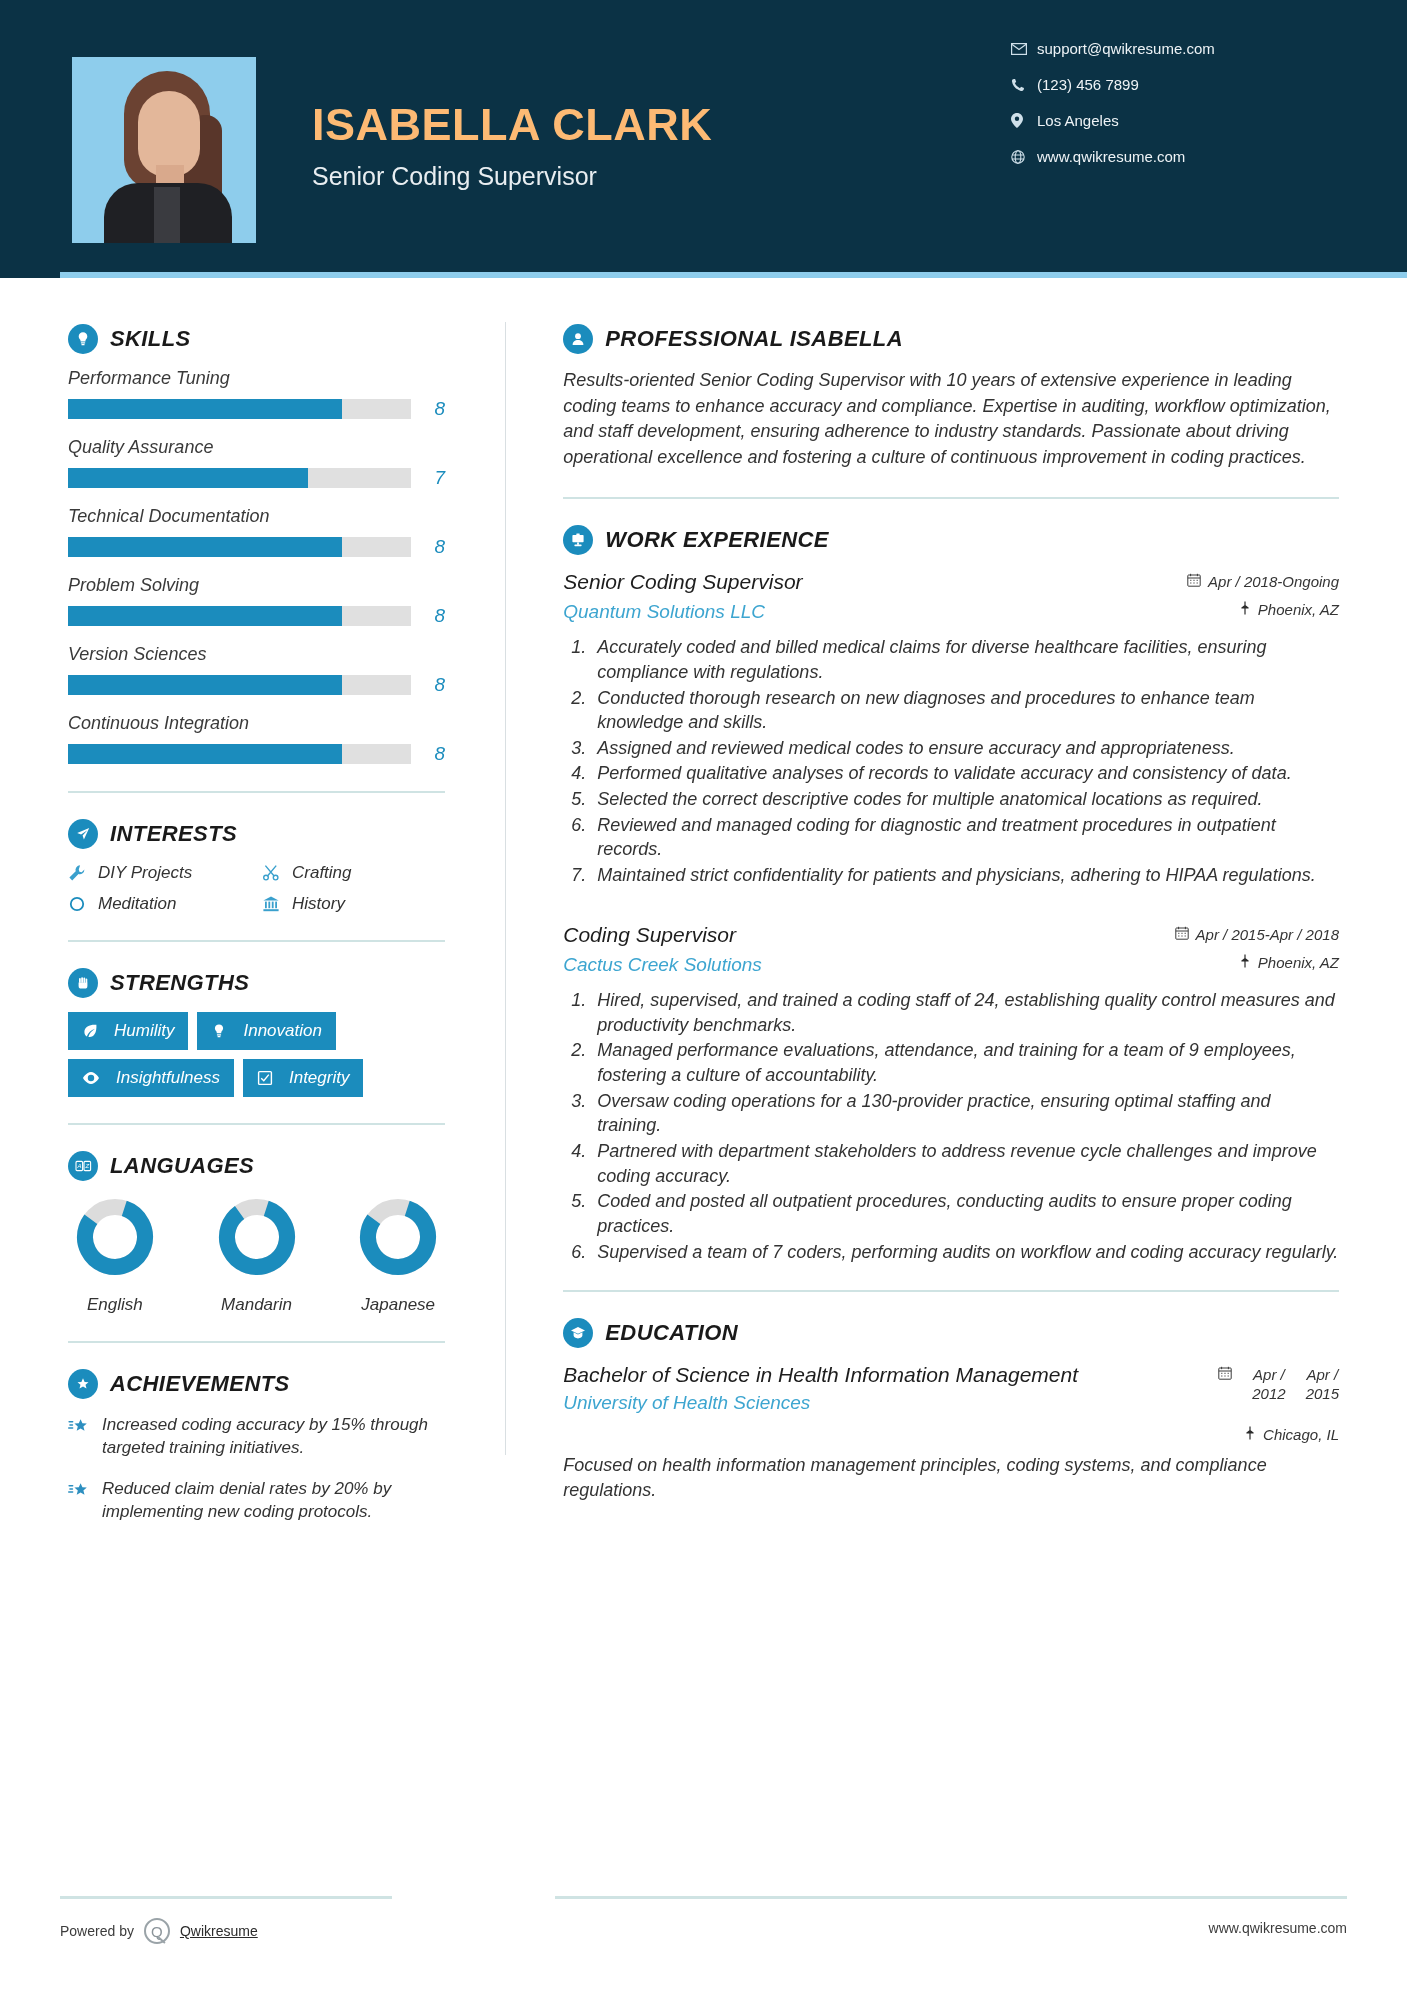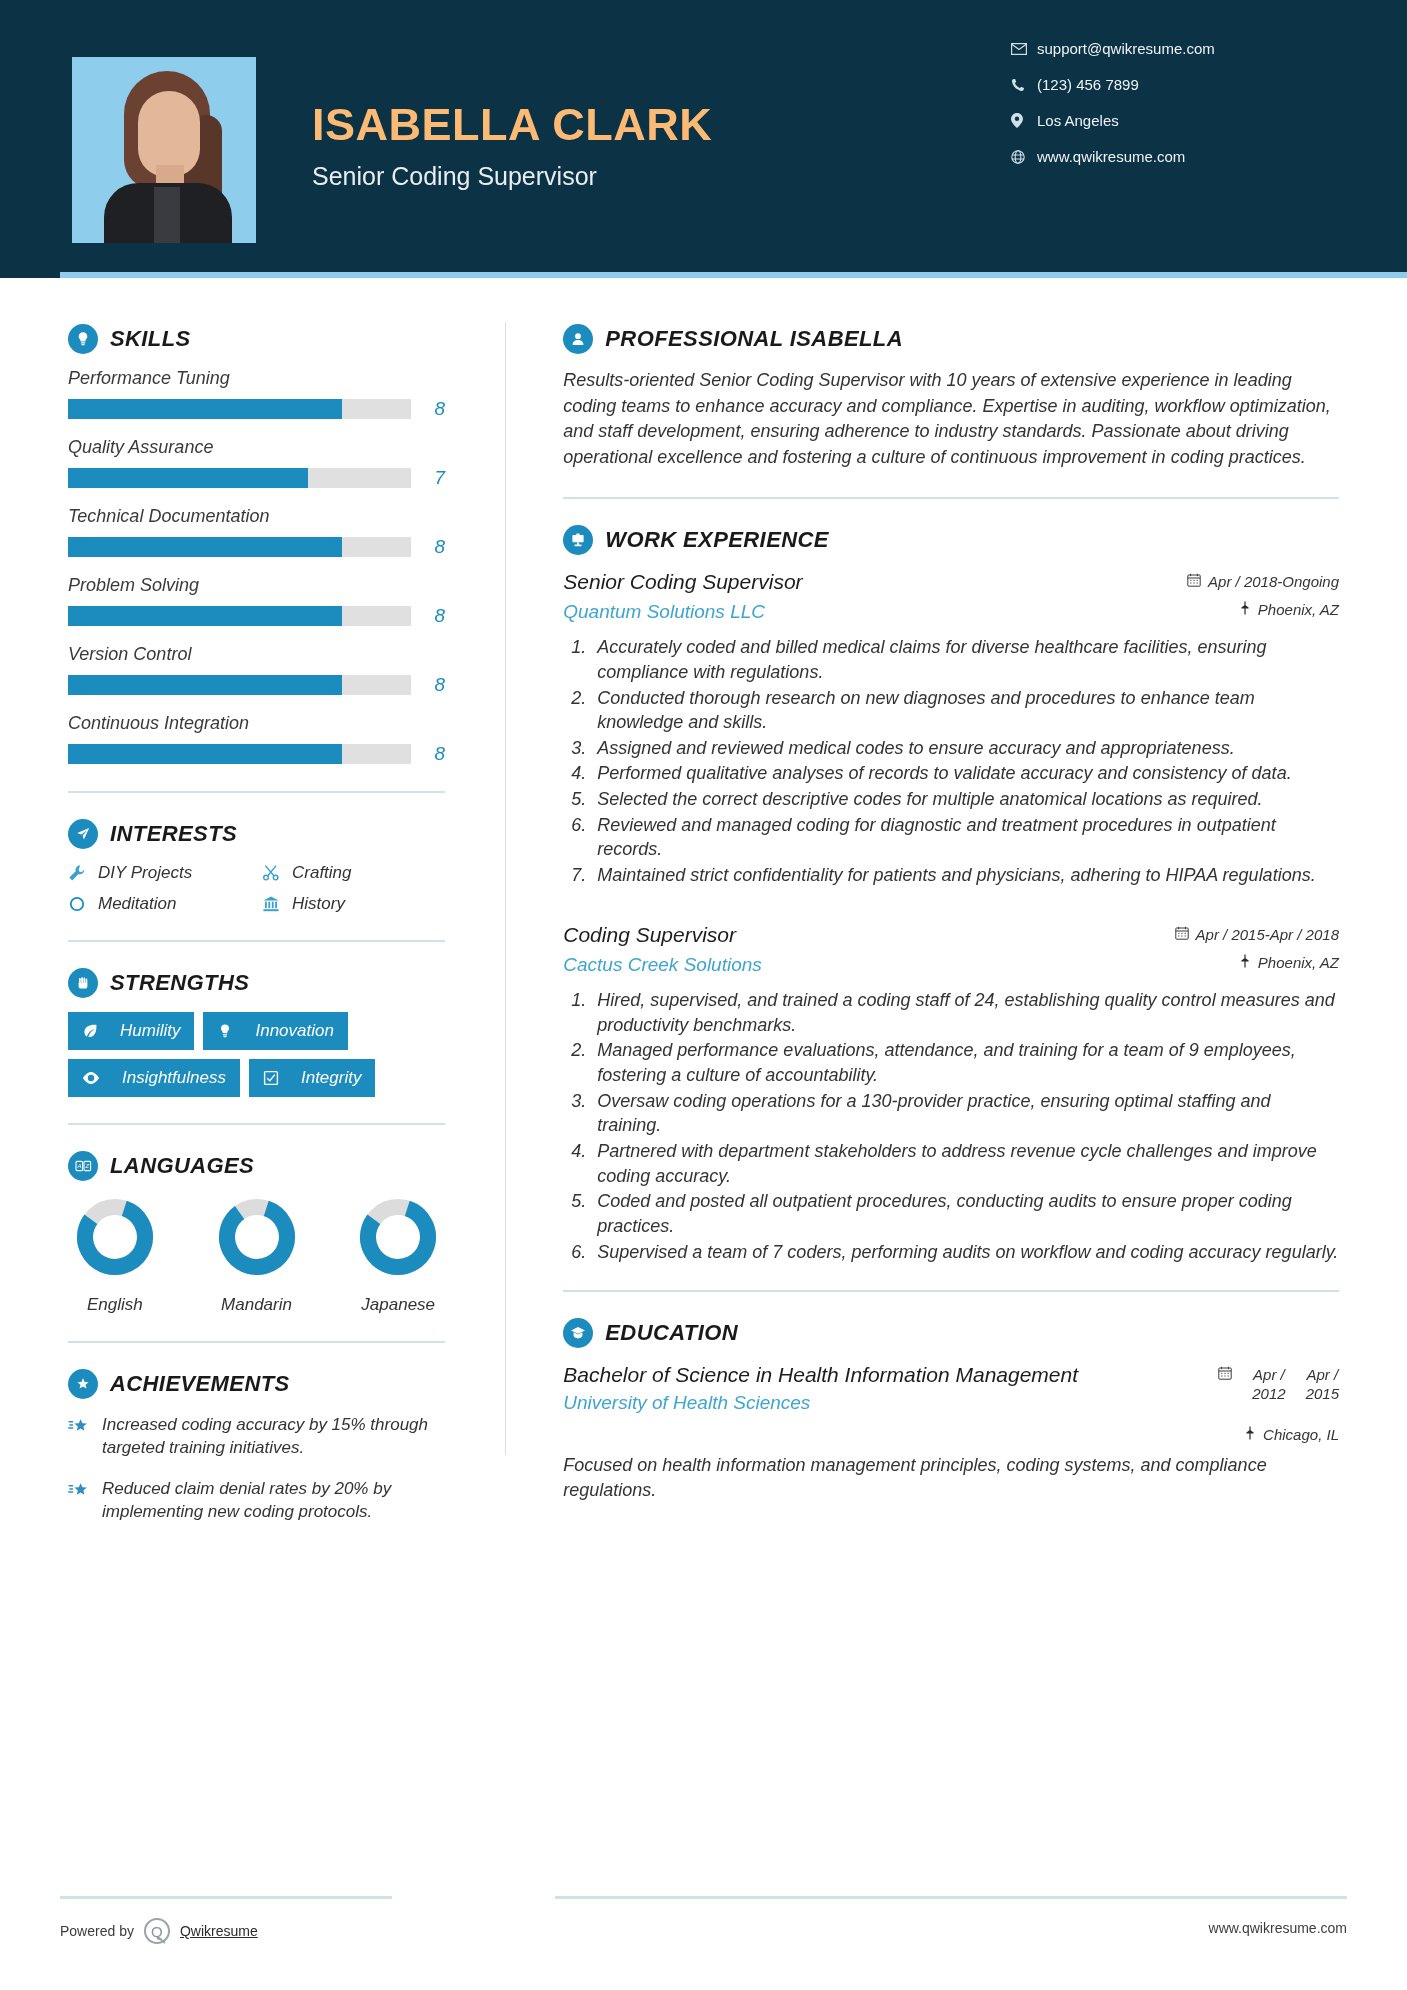--- a/index.html
+++ b/index.html
@@ -196,21 +196,21 @@
     gap: 9px;
     margin-top: 4px;
   }
   .chip {
     background: #1b8cbd;
     color: #ffffff;
     font-size: 17px;
     padding: 9px 14px;
     display: flex;
     align-items: center;
-    gap: 22px;
+    gap: 16px;
     white-space: nowrap;
   }
   .chip .ci2 { display:flex; align-items:center; }
 
   
   .langs {
     display: flex;
     justify-content: space-between;
     gap: 48px;
     margin-top: 16px;
@@ -425,21 +425,21 @@
             <div class="skill">
               <div class="skill-label">Problem Solving</div>
               <div class="skill-row">
                 <div class="bar-track">
                   <div class="bar-fill" style="width:80%"></div>
                 </div>
                 <div class="bar-val">8</div>
               </div>
             </div>
             <div class="skill">
-              <div class="skill-label">Version Control</div>
+              <div class="skill-label">Version Sciences</div>
               <div class="skill-row">
                 <div class="bar-track">
                   <div class="bar-fill" style="width:80%"></div>
                 </div>
                 <div class="bar-val">8</div>
               </div>
             </div>
             <div class="skill">
               <div class="skill-label">Continuous Integration</div>
               <div class="skill-row">

